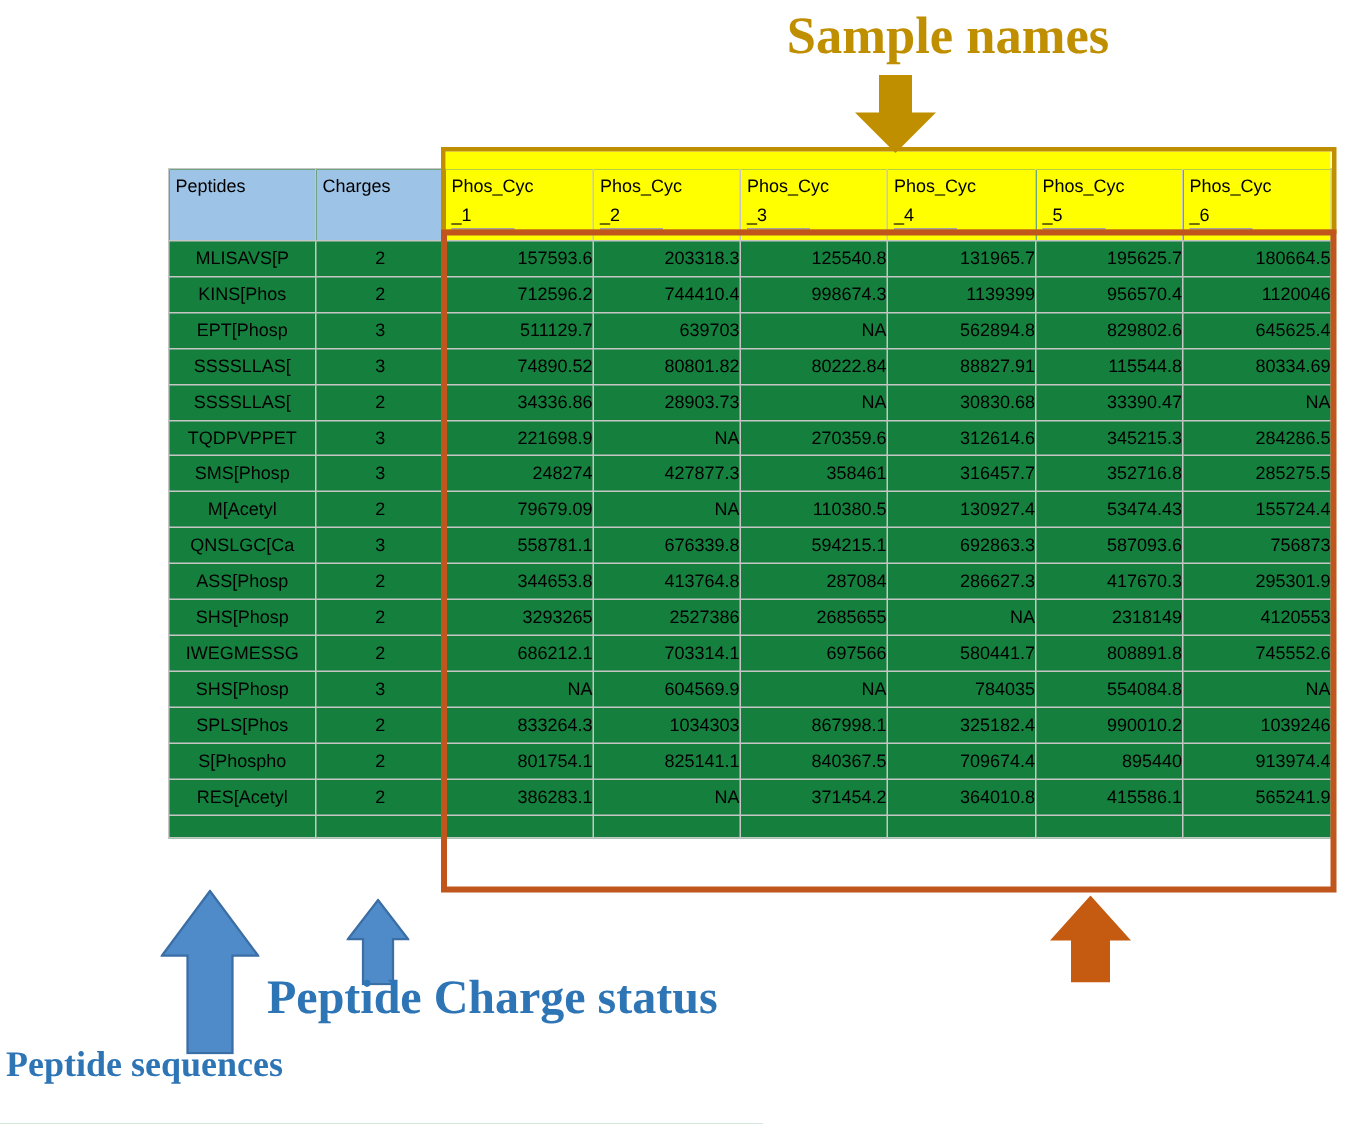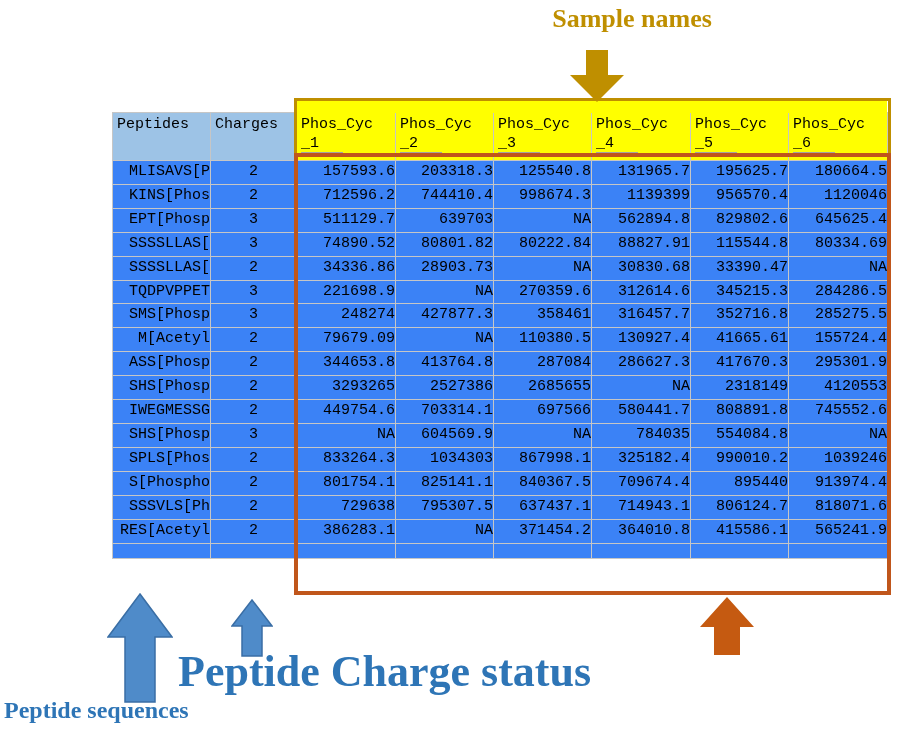--- a/index.html
+++ b/index.html
@@ -1,46 +1,46 @@
 <!DOCTYPE html>
 <html><head>
 <meta charset="utf-8">
 <style>
   html,body{margin:0;padding:0;background:#ffffff;}
   #canvas{position:relative;width:900px;height:749px;background:#ffffff;overflow:hidden;
           font-family:"Liberation Sans",sans-serif;}
 
   
   #table-wrap{position:absolute;left:112px;top:112px;z-index:1;}
-  table.grid{border-collapse:collapse;table-layout:fixed;background:#3b82f6;
-             font-family:Liberation Mono, monospace;font-size:15px;color:#000;}
+  table.grid{border-collapse:collapse;table-layout:fixed;background:#15803d;
+             font-family:Liberation Sans, sans-serif;font-size:12px;color:#000;}
   table.grid td, table.grid th{border:1px solid #c6c6c6;overflow:hidden;white-space:nowrap;
              padding:0;font-weight:normal;}
   tr.hdr th{height:45px;vertical-align:top;text-align:left;padding:2px 0 0 4px;line-height:19px;}
   th.blue{background:#9dc3e6;vertical-align:middle;padding-left:6px;}
   th.yellow{background:#ffff00;}
   .hdr2{display:inline-block;min-width:42px;border-bottom:4px solid #a3a3a3;line-height:17px;}
   tr.data td{height:22.9px;line-height:22.9px;}
-  td.pep{text-align:right;padding-left:3px;}
+  td.pep{text-align:center;padding-left:3px;}
   td.chg{text-align:center;}
   td.num{text-align:right;padding-right:5px;}
   td.na{text-align:right;padding-left:3px;}
   tr.tail td{height:14px;}
 
   
   #yellow-strip{position:absolute;left:297px;top:101px;width:590px;height:12px;background:#ffff00;z-index:2;}
   #yellow-box{position:absolute;left:294px;top:98px;width:591px;height:52px;border:3px solid #bf8f00;
               background:transparent;z-index:3;}
   #intensity-box{position:absolute;left:294px;top:153px;width:589px;height:434px;border:4px solid #c0561b;
               background:transparent;z-index:3;}
 
   
   .callout{position:absolute;z-index:4;font-family:"Liberation Serif","DejaVu Serif",serif;font-weight:bold;}
-  #sample-names-label{left:492px;top:4px;width:280px;font-size:26px;text-align:center;}
-  #charge-label{left:178px;top:646px;font-size:44px;}
+  #sample-names-label{left:492px;top:4px;width:280px;font-size:35px;text-align:center;}
+  #charge-label{left:178px;top:646px;font-size:32px;}
   #sequence-label{left:4px;top:697px;font-size:24px;}
   #intensity-label{left:610px;top:657px;font-size:32px;}
 
   .arrow{position:absolute;z-index:4;}
 </style>
 </head>
 <body>
 
 <div id="canvas">
 
@@ -139,22 +139,32 @@
             <td class="num">352716.8</td>
             <td class="num">285275.5</td>
           </tr>
           <tr class="data">
             <td class="pep">M[Acetyl</td>
             <td class="chg">2</td>
             <td class="num">79679.09</td>
             <td class="na">NA</td>
             <td class="num">110380.5</td>
             <td class="num">130927.4</td>
-            <td class="num">41665.61</td>
+            <td class="num">53474.43</td>
             <td class="num">155724.4</td>
+          </tr>
+          <tr class="data">
+            <td class="pep">QNSLGC[Ca</td>
+            <td class="chg">3</td>
+            <td class="num">558781.1</td>
+            <td class="num">676339.8</td>
+            <td class="num">594215.1</td>
+            <td class="num">692863.3</td>
+            <td class="num">587093.6</td>
+            <td class="num">756873</td>
           </tr>
           <tr class="data">
             <td class="pep">ASS[Phosp</td>
             <td class="chg">2</td>
             <td class="num">344653.8</td>
             <td class="num">413764.8</td>
             <td class="num">287084</td>
             <td class="num">286627.3</td>
             <td class="num">417670.3</td>
             <td class="num">295301.9</td>
@@ -165,21 +175,21 @@
             <td class="num">3293265</td>
             <td class="num">2527386</td>
             <td class="num">2685655</td>
             <td class="na">NA</td>
             <td class="num">2318149</td>
             <td class="num">4120553</td>
           </tr>
           <tr class="data">
             <td class="pep">IWEGMESSG</td>
             <td class="chg">2</td>
-            <td class="num">449754.6</td>
+            <td class="num">686212.1</td>
             <td class="num">703314.1</td>
             <td class="num">697566</td>
             <td class="num">580441.7</td>
             <td class="num">808891.8</td>
             <td class="num">745552.6</td>
           </tr>
           <tr class="data">
             <td class="pep">SHS[Phosp</td>
             <td class="chg">3</td>
             <td class="na">NA</td>
@@ -203,30 +213,20 @@
             <td class="pep">S[Phospho</td>
             <td class="chg">2</td>
             <td class="num">801754.1</td>
             <td class="num">825141.1</td>
             <td class="num">840367.5</td>
             <td class="num">709674.4</td>
             <td class="num">895440</td>
             <td class="num">913974.4</td>
           </tr>
           <tr class="data">
-            <td class="pep">SSSVLS[Ph</td>
-            <td class="chg">2</td>
-            <td class="num">729638</td>
-            <td class="num">795307.5</td>
-            <td class="num">637437.1</td>
-            <td class="num">714943.1</td>
-            <td class="num">806124.7</td>
-            <td class="num">818071.6</td>
-          </tr>
-          <tr class="data">
             <td class="pep">RES[Acetyl</td>
             <td class="chg">2</td>
             <td class="num">386283.1</td>
             <td class="na">NA</td>
             <td class="num">371454.2</td>
             <td class="num">364010.8</td>
             <td class="num">415586.1</td>
             <td class="num">565241.9</td>
           </tr>
           <tr class="tail">

